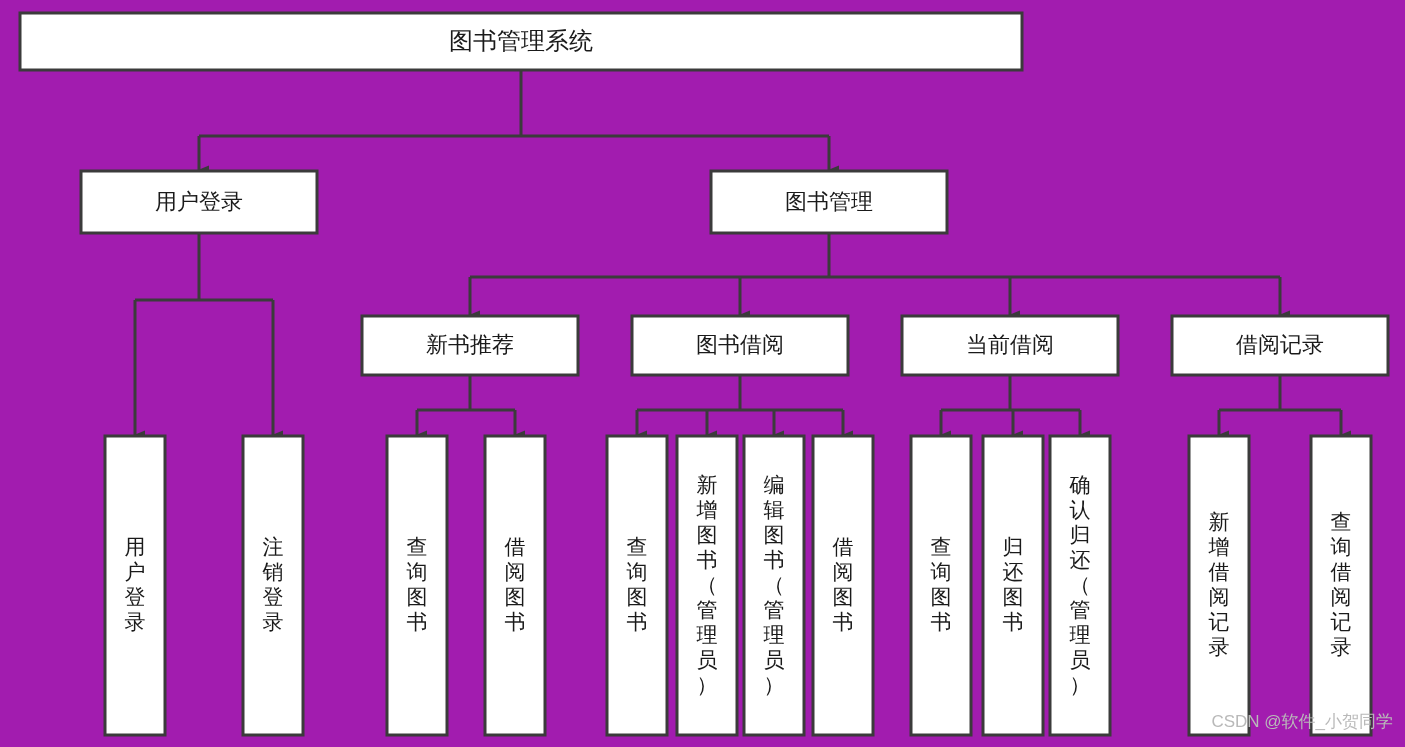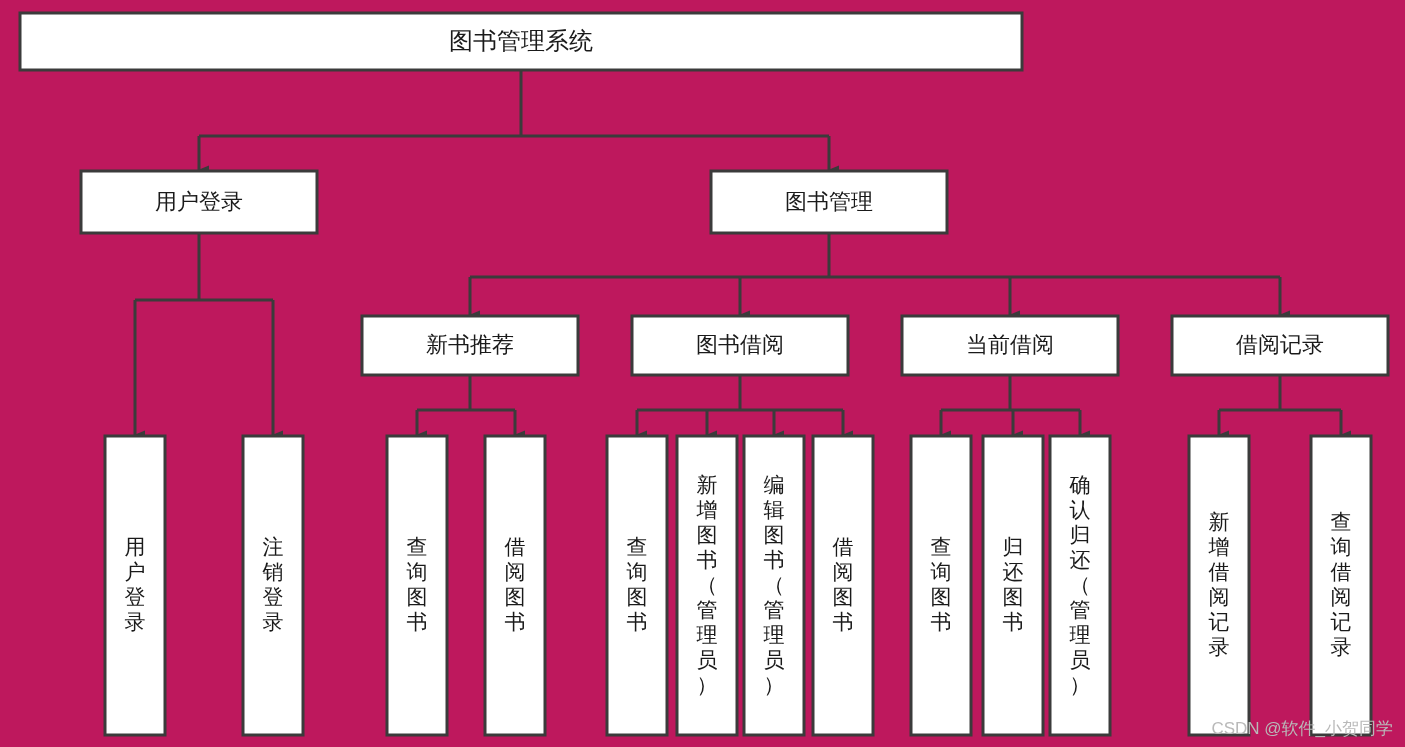--- a/index.html
+++ b/index.html
@@ -7,21 +7,21 @@
     padding: 0;
     background: #ffffff;
   }
   body {
     font-family: "Liberation Sans", "DejaVu Sans", sans-serif;
   }
   #stage {
     position: relative;
     width: 1405px;
     height: 747px;
-    background: #be185d;
+    background: #a21caf;
     overflow: hidden;
   }
   svg#diagram {
     position: absolute;
     left: 0;
     top: 0;
     width: 1405px;
     height: 747px;
     display: block;
   }
@@ -43,21 +43,21 @@
     font-size: 24px;
   }
   .edge {
     stroke: #3b3b3b;
     stroke-width: 3;
     fill: none;
   }
   .watermark {
     position: absolute;
     right: 12px;
-    bottom: 7px;
+    bottom: 14px;
     font-family: "Liberation Sans", "DejaVu Sans", sans-serif;
     font-size: 17px;
     color: #b9b9b9;
     white-space: nowrap;
     pointer-events: none;
     user-select: none;
     margin-left: 15px;
   }
 </style>
 </head>

